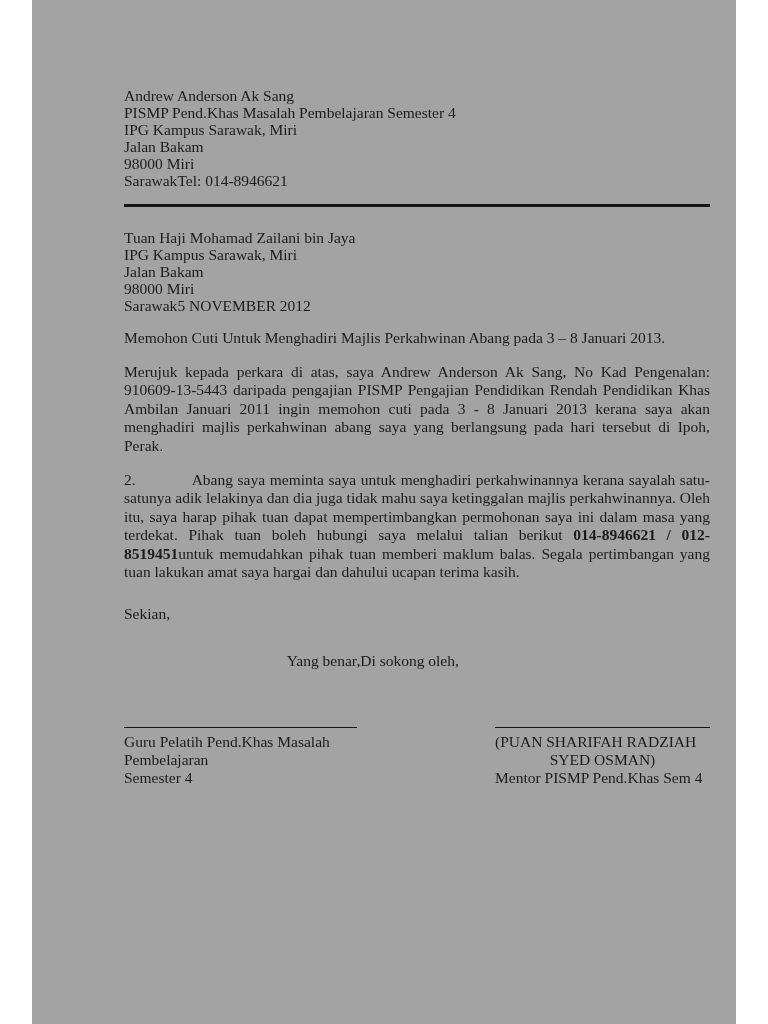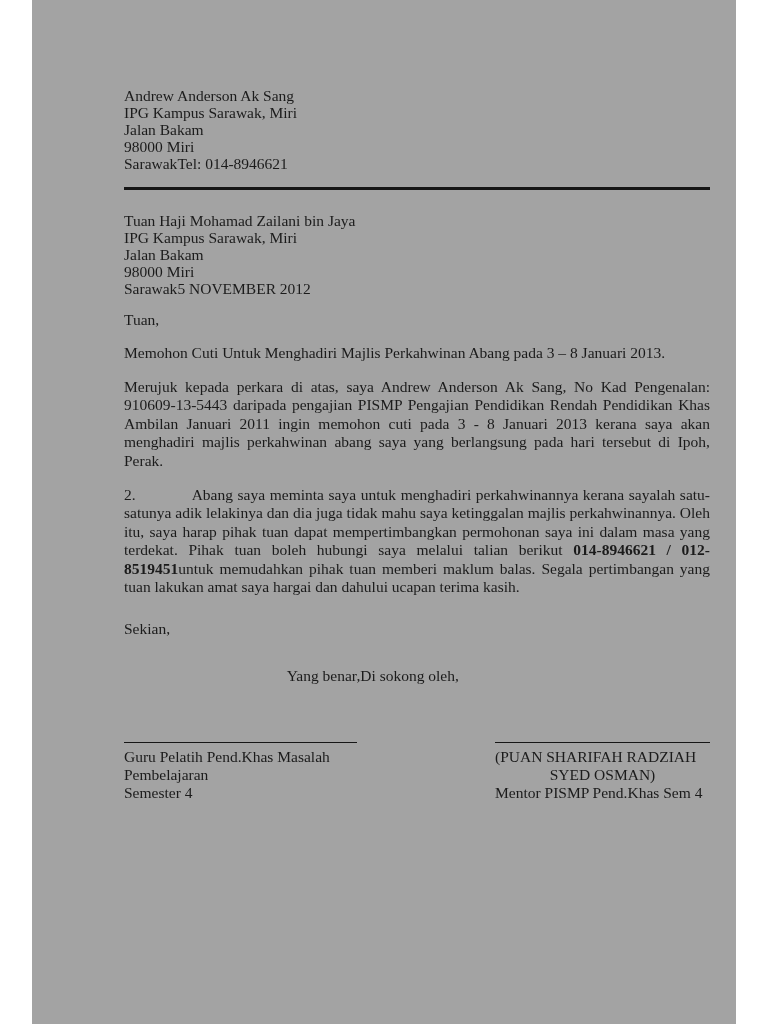--- a/index.html
+++ b/index.html
@@ -71,20 +71,21 @@
   .sig-name-center { text-align: center; }
 </style>
 </head>
 <body>
 
 <div class="page">
   <div class="content">
 
     <div class="addr-block">
       <div class="addr-line">Andrew Anderson Ak Sang</div>
+      <div class="addr-line">PISMP Pend.Khas Masalah Pembelajaran Semester 4</div>
       <div class="addr-line">IPG Kampus Sarawak, Miri</div>
       <div class="addr-line">Jalan Bakam</div>
       <div class="addr-line">98000 Miri</div>
       <div class="addr-last">
         <span>Sarawak</span>
         <span>Tel: 014-8946621</span>
       </div>
     </div>
 
     <hr class="rule">
@@ -93,21 +94,20 @@
       <div class="addr-line">Tuan Haji Mohamad Zailani bin Jaya</div>
       <div class="addr-line">IPG Kampus Sarawak, Miri</div>
       <div class="addr-line">Jalan Bakam</div>
       <div class="addr-line">98000 Miri</div>
       <div class="addr-last">
         <span>Sarawak</span>
         <span>5 NOVEMBER 2012</span>
       </div>
     </div>
 
-    <div class="salutation">Tuan,</div>
 
     <div class="subject">Memohon Cuti Untuk Menghadiri Majlis Perkahwinan Abang pada 3 – 8 Januari 2013.</div>
 
     <div class="para">Merujuk kepada perkara di atas, saya Andrew Anderson Ak Sang, No Kad Pengenalan: 910609-13-5443 daripada pengajian PISMP Pengajian Pendidikan Rendah Pendidikan Khas Ambilan Januari 2011 ingin memohon cuti pada 3 - 8 Januari 2013 kerana saya akan menghadiri majlis perkahwinan abang saya yang berlangsung pada hari tersebut di Ipoh, Perak.</div>
 
     <div class="para"><span>2.</span><span class="num-tab"></span><span><span>Abang saya meminta saya untuk menghadiri perkahwinannya kerana sayalah satu-satunya adik lelakinya dan dia juga tidak mahu saya ketinggalan majlis perkahwinannya. Oleh itu, saya harap pihak tuan dapat mempertimbangkan permohonan saya ini dalam masa yang terdekat. Pihak tuan boleh hubungi saya melalui talian berikut </span><b>014-8946621 / 012-8519451</b><span>untuk memudahkan pihak tuan memberi maklum balas. Segala pertimbangan yang tuan lakukan amat saya hargai dan dahului ucapan terima kasih.</span></span></div>
 
     <div class="closing">Sekian,</div>
 
     <div class="signoff-row">

